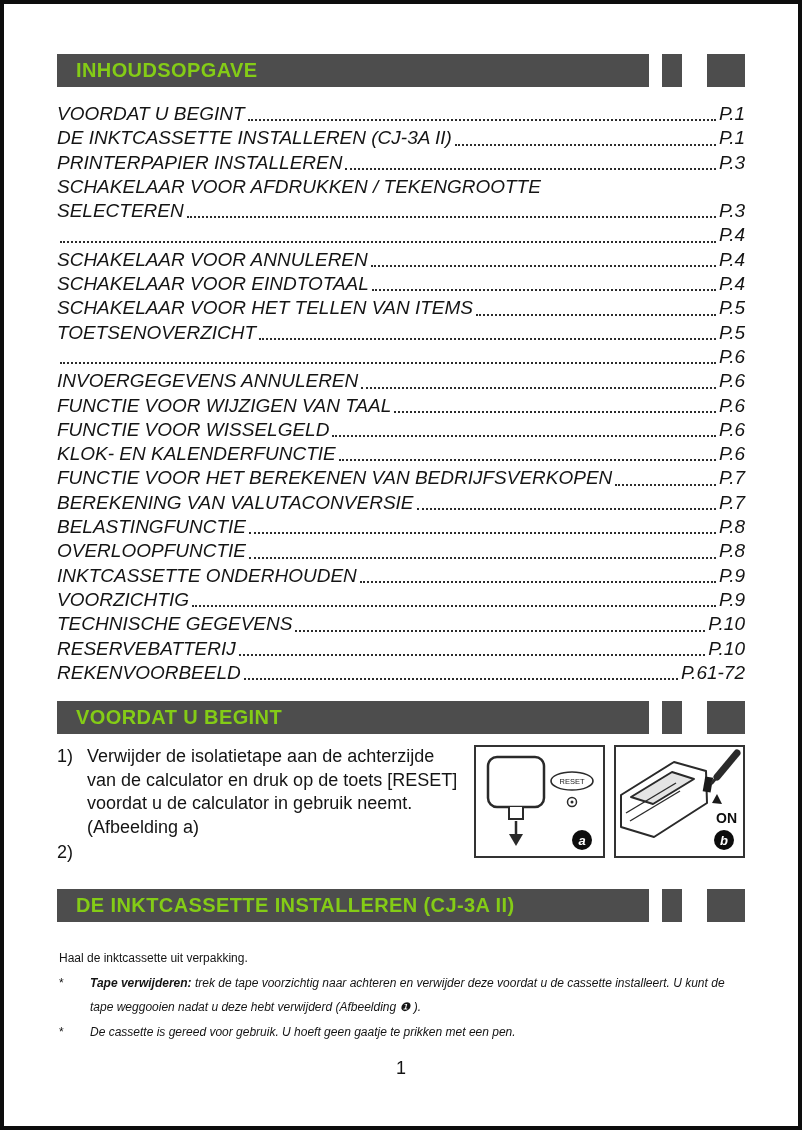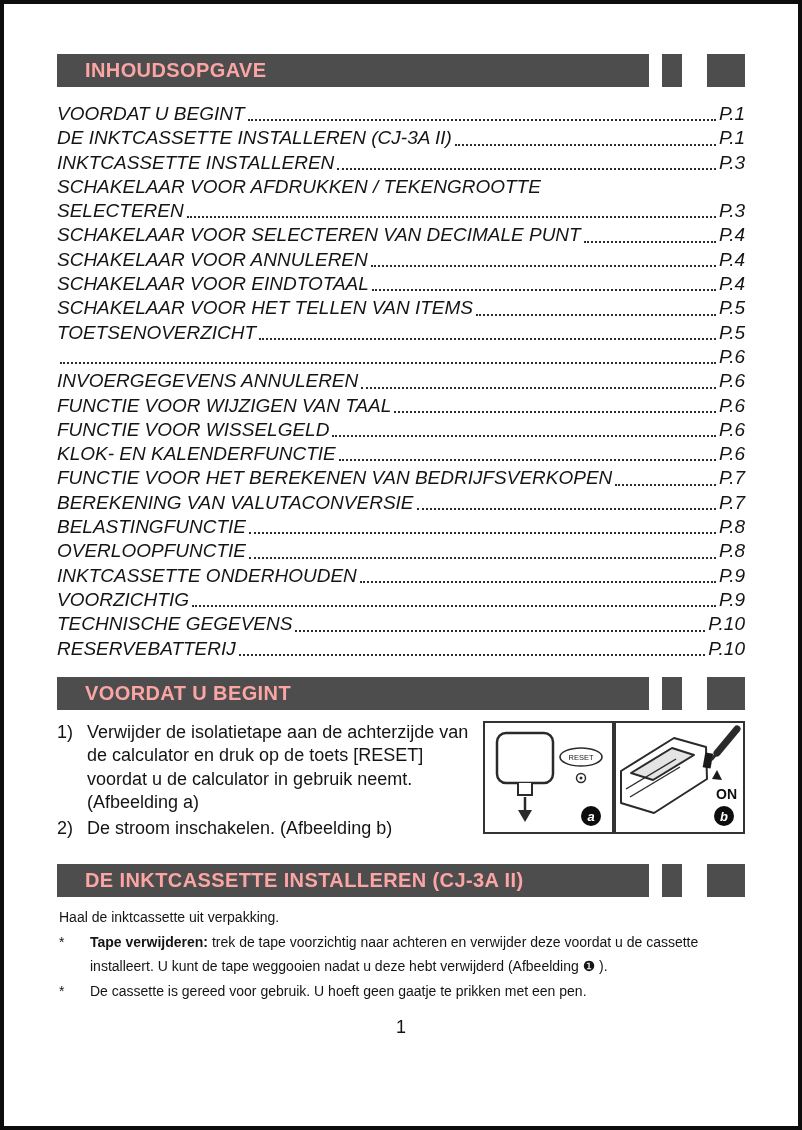--- a/index.html
+++ b/index.html
@@ -10,51 +10,51 @@
     border:4px solid #0d0d0d;
     padding:0 53px;
     font-family:"Liberation Sans", sans-serif;
     color:#141414;
     overflow:hidden;
     position:relative;
   }
   
   .section-header { display:flex; height:33px; }
   .hdr-main {
-    flex:1; background:#4d4d4d; color:#fca5a5;
+    flex:1; background:#4d4d4d; color:#84cc16;
     font-weight:bold; font-size:20px;
-    display:flex; align-items:center; padding-left:28px;
+    display:flex; align-items:center; padding-left:19px;
     letter-spacing:0.4px;
   }
   .hdr-sq { background:#4d4d4d; }
   .hdr-sq.small { width:20px; margin-left:13px; }
   .hdr-sq.big   { width:38px; margin-left:25px; }
 
   
   .toc { margin-top:15px; font-style:italic; font-size:19px; line-height:24.3px; color:#141414; }
   .toc-row { display:flex; white-space:nowrap; }
   .toc-leader { flex:1; border-bottom:2px dotted #2b2b2b; margin:0 3px 5px 3px; min-width:12px; }
   .toc-page { }
 
   
   .vb-content { display:flex; margin-top:11px; }
   .steps { flex:1; font-size:18px; line-height:23.5px; padding-right:6px; }
   .step { display:flex; margin-bottom:2px; }
   .step-num { width:30px; flex:0 0 30px; }
   .figures { display:flex; }
   .figure {
     width:131px; height:113px; border:2px solid #333;
-    background:#fff; position:relative; 
+    background:#fff; position:relative; margin-left:9px;
   }
 
   
-  .ic-content { margin-top:8px; font-size:14px; line-height:24px; }
+  .ic-content { margin-top:24px; font-size:12px; line-height:24px; }
   .bullet { display:flex; margin-top:1px; }
   .bullet-marker { width:33px; flex:0 0 33px; padding-left:2px; }
-  .bullet-text { flex:1; }
+  .bullet-text { flex:1;font-style:italic; }
 
   .spacer-after-toc { height:16px; }
   .spacer-after-vb  { height:22px; }
 
   .page-number { text-align:center; font-size:18px; margin-top:14px; }
 </style>
 </head>
 <body>
 
 <div class="page">
@@ -72,35 +72,34 @@
       <span class="toc-title">VOORDAT U BEGINT</span>
       <span class="toc-leader"></span>
       <span class="toc-page">P.1</span>
     </div>
       <div class="toc-row">
       <span class="toc-title">DE INKTCASSETTE INSTALLEREN (CJ-3A II)</span>
       <span class="toc-leader"></span>
       <span class="toc-page">P.1</span>
     </div>
       <div class="toc-row">
-      <span class="toc-title">INKTCASSETTE INSTALLEREN</span>
+      <span class="toc-title">PRINTERPAPIER INSTALLEREN</span>
       <span class="toc-leader"></span>
       <span class="toc-page">P.3</span>
     </div>
       <div class="toc-row">
       <span class="toc-title">SCHAKELAAR VOOR AFDRUKKEN / TEKENGROOTTE</span>
 
     </div>
       <div class="toc-row">
       <span class="toc-title">SELECTEREN</span>
       <span class="toc-leader"></span>
       <span class="toc-page">P.3</span>
     </div>
       <div class="toc-row">
-      <span class="toc-title">SCHAKELAAR VOOR SELECTEREN VAN DECIMALE PUNT</span>
       <span class="toc-leader"></span>
       <span class="toc-page">P.4</span>
     </div>
       <div class="toc-row">
       <span class="toc-title">SCHAKELAAR VOOR ANNULEREN</span>
       <span class="toc-leader"></span>
       <span class="toc-page">P.4</span>
     </div>
       <div class="toc-row">
       <span class="toc-title">SCHAKELAAR VOOR EINDTOTAAL</span>
@@ -173,40 +172,44 @@
     </div>
       <div class="toc-row">
       <span class="toc-title">TECHNISCHE GEGEVENS</span>
       <span class="toc-leader"></span>
       <span class="toc-page">P.10</span>
     </div>
       <div class="toc-row">
       <span class="toc-title">RESERVEBATTERIJ</span>
       <span class="toc-leader"></span>
       <span class="toc-page">P.10</span>
+    </div>
+      <div class="toc-row">
+      <span class="toc-title">REKENVOORBEELD</span>
+      <span class="toc-leader"></span>
+      <span class="toc-page">P.61-72</span>
     </div>
     </div>
 
   <div class="spacer-after-toc"></div>
 
   <div class="section-header">
     <div class="hdr-main">VOORDAT U BEGINT</div>
     <div class="hdr-sq small"></div>
     <div class="hdr-sq big"></div>
   </div>
 
   <div class="vb-content">
     <div class="steps">
       <div class="step">
         <span class="step-num">1)</span>
         <span class="step-text">Verwijder de isolatietape aan de achterzijde van de calculator en druk op de toets [RESET] voordat u de calculator in gebruik neemt. (Afbeelding a)</span>
       </div>
       <div class="step">
         <span class="step-num">2)</span>
-        <span class="step-text">De stroom inschakelen. (Afbeelding b)</span>
       </div>
     </div>
 
     <div class="figures">
 
       <div class="figure">
         <svg width="127" height="109" viewBox="0 0 127 109">
           <rect x="12" y="10" width="56" height="50" rx="9" fill="#fff" stroke="#2a2a2a" stroke-width="2.5"></rect>
           <path d="M33 60 v12 h14 v-12" fill="#fff" stroke="#2a2a2a" stroke-width="2"></path>
           <line x1="40" y1="74" x2="40" y2="90" stroke="#2a2a2a" stroke-width="2.5"></line>

